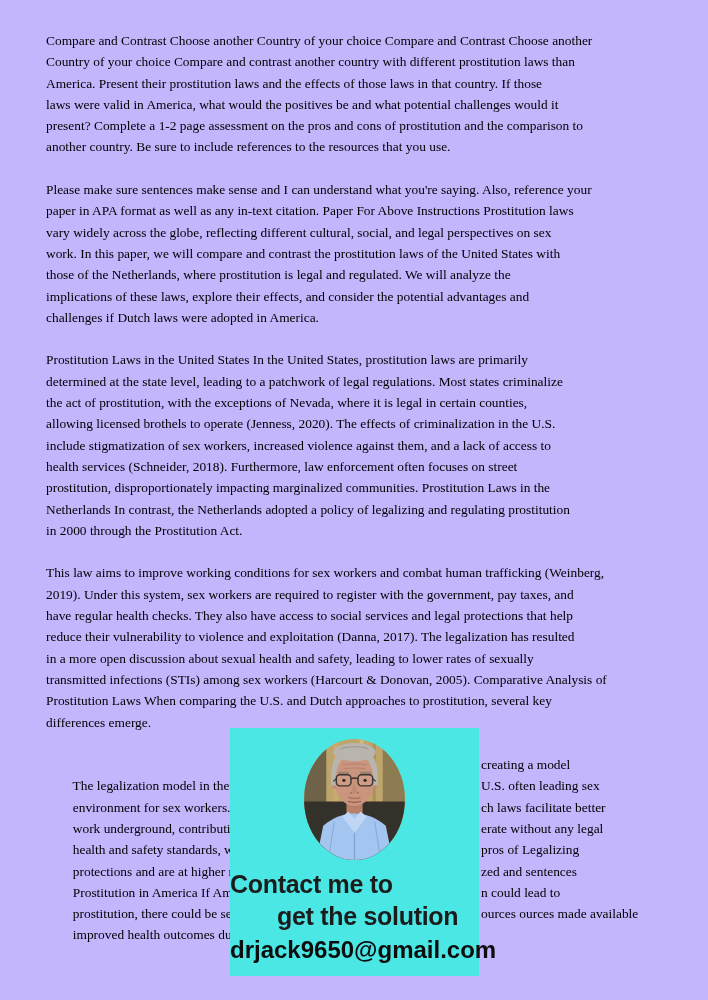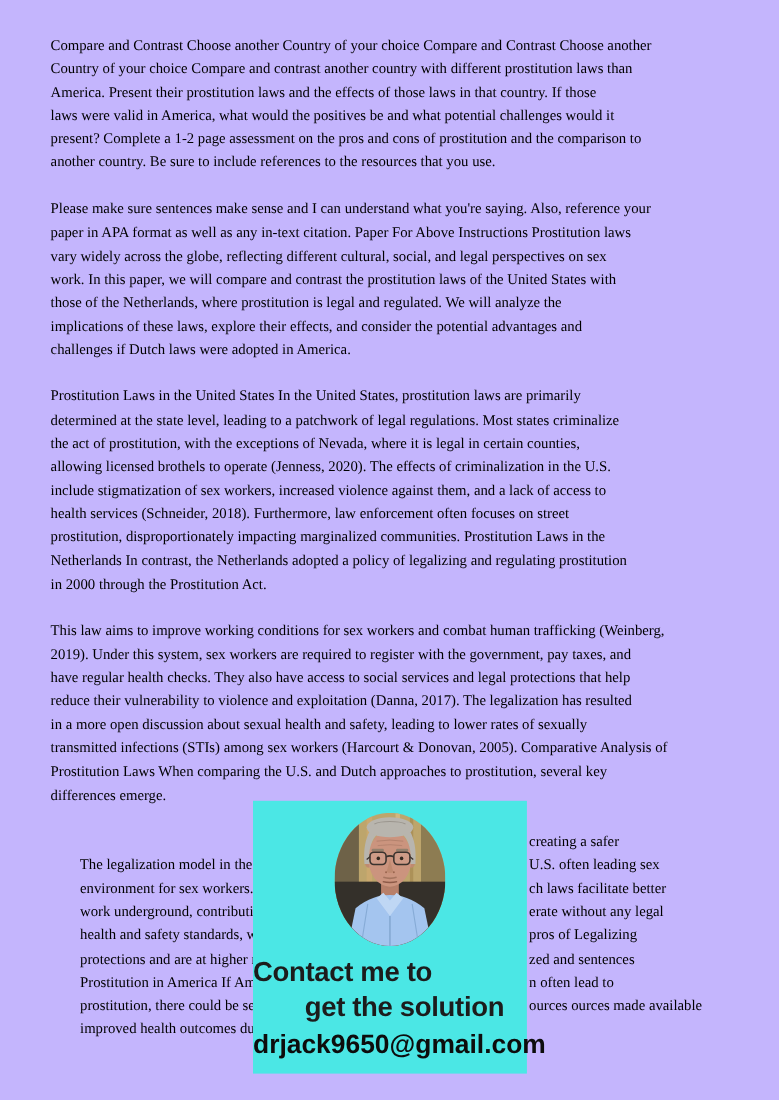--- a/index.html
+++ b/index.html
@@ -102,21 +102,21 @@
 have regular health checks. They also have access to social services and legal protections that help
 reduce their vulnerability to violence and exploitation (Danna, 2017). The legalization has resulted
 in a more open discussion about sexual health and safety, leading to lower rates of sexually
 transmitted infections (STIs) among sex workers (Harcourt &amp; Donovan, 2005). Comparative Analysis of
 Prostitution Laws When comparing the U.S. and Dutch approaches to prostitution, several key
 differences emerge.</p>
 
     <div class="p5">
       <div class="line">
         <span class="frag-left">The legalization model in the N</span>
-        <span class="frag-right">creating a safer</span>
+        <span class="frag-right">creating a model</span>
       </div>
       <div class="line">
         <span class="frag-left">environment for sex workers. In</span>
         <span class="frag-right">U.S. often leading sex</span>
       </div>
       <div class="line">
         <span class="frag-left">work underground, contributing</span>
         <span class="frag-right">ch laws facilitate better</span>
       </div>
       <div class="line">
@@ -126,21 +126,21 @@
       <div class="line">
         <span class="frag-left">protections and are at higher risk</span>
         <span class="frag-right">pros of Legalizing</span>
       </div>
       <div class="line">
         <span class="frag-left">Prostitution in America If Amer</span>
         <span class="frag-right">zed and sentences</span>
       </div>
       <div class="line">
         <span class="frag-left">prostitution, there could be seve</span>
-        <span class="frag-right">n often lead to</span>
+        <span class="frag-right">n could lead to</span>
       </div>
       <div class="line">
         <span class="frag-left">improved health outcomes due t</span>
         <span class="frag-right">ources ources made available</span>
       </div>
     </div>
   </div>
 
   <div class="promo" style="background: rgb(75, 231, 229);">
     <div class="photo">

